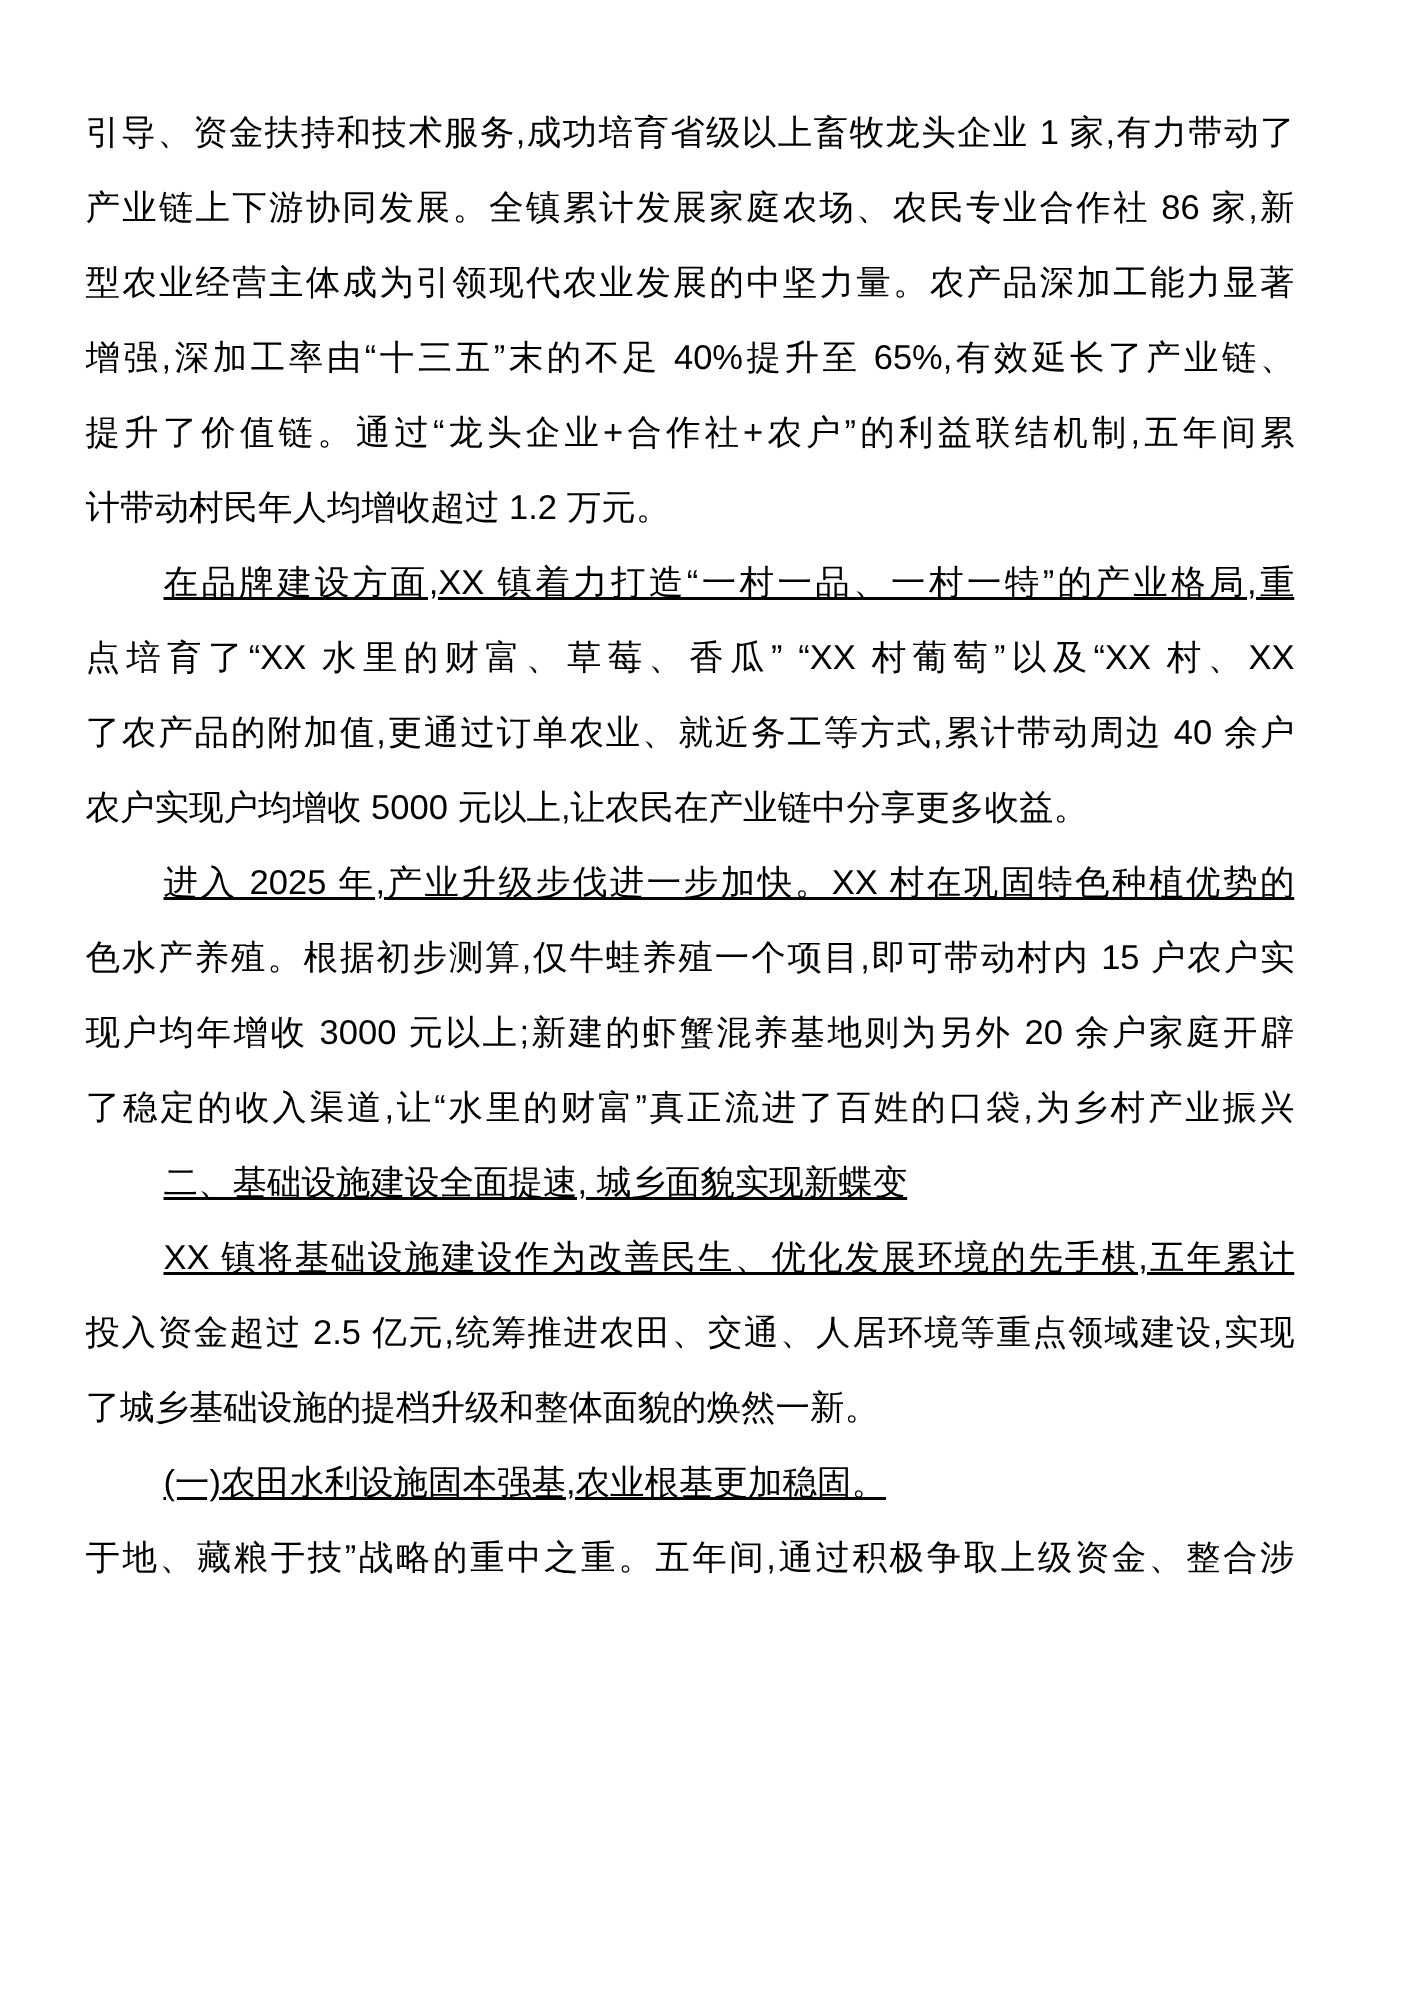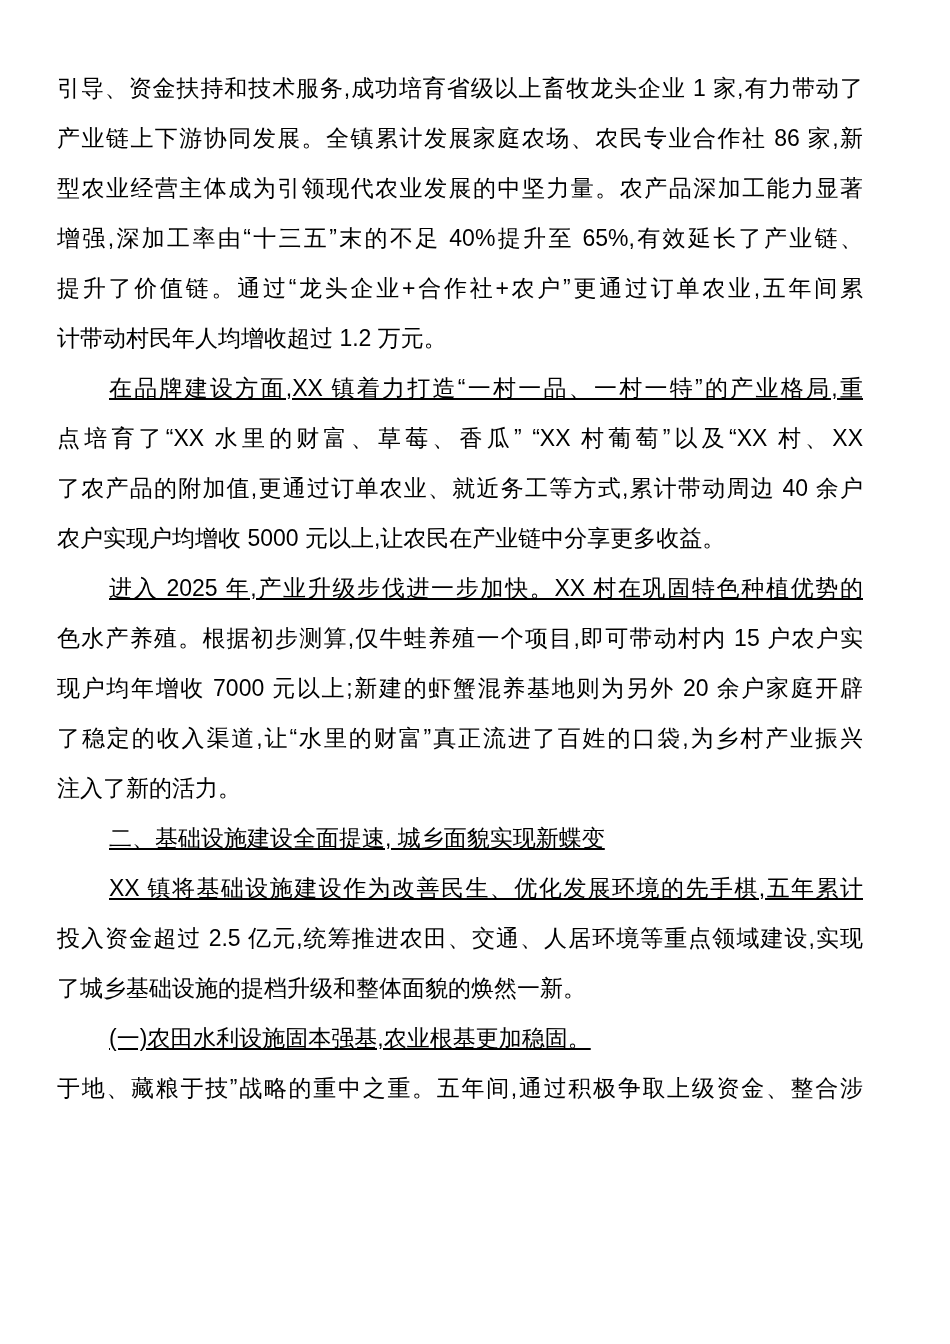--- a/index.html
+++ b/index.html
@@ -43,31 +43,30 @@
 </style>
 </head>
 <body>
 
 <div class="page">
   <div class="text-block" id="doc-lines">
       <div class="line fill">引导、资金扶持和技术服务,成功培育省级以上畜牧龙头企业 1 家,有力带动了</div>
       <div class="line fill">产业链上下游协同发展。全镇累计发展家庭农场、农民专业合作社 86 家,新</div>
       <div class="line fill">型农业经营主体成为引领现代农业发展的中坚力量。农产品深加工能力显著</div>
       <div class="line fill">增强,深加工率由“十三五”末的不足 40%提升至 65%,有效延长了产业链、</div>
-      <div class="line fill">提升了价值链。通过“龙头企业+合作社+农户”更通过订单农业,五年间累</div>
+      <div class="line fill">提升了价值链。通过“龙头企业+合作社+农户”的利益联结机制,五年间累</div>
       <div class="line">计带动村民年人均增收超过 1.2 万元。</div>
       <div class="line indent fill">在品牌建设方面,XX 镇着力打造“一村一品、一村一特”的产业格局,重</div>
       <div class="line fill">点培育了“XX 水里的财富、草莓、香瓜” “XX 村葡萄”以及“XX 村、XX</div>
       <div class="line fill">了农产品的附加值,更通过订单农业、就近务工等方式,累计带动周边 40 余户</div>
       <div class="line">农户实现户均增收 5000 元以上,让农民在产业链中分享更多收益。</div>
       <div class="line indent fill">进入 2025 年,产业升级步伐进一步加快。XX 村在巩固特色种植优势的</div>
       <div class="line fill">色水产养殖。根据初步测算,仅牛蛙养殖一个项目,即可带动村内 15 户农户实</div>
-      <div class="line fill">现户均年增收 7000 元以上;新建的虾蟹混养基地则为另外 20 余户家庭开辟</div>
+      <div class="line fill">现户均年增收 3000 元以上;新建的虾蟹混养基地则为另外 20 余户家庭开辟</div>
       <div class="line fill">了稳定的收入渠道,让“水里的财富”真正流进了百姓的口袋,为乡村产业振兴</div>
-      <div class="line">注入了新的活力。</div>
       <div class="line indent">二、基础设施建设全面提速, 城乡面貌实现新蝶变</div>
       <div class="line indent fill">XX 镇将基础设施建设作为改善民生、优化发展环境的先手棋,五年累计</div>
       <div class="line fill">投入资金超过 2.5 亿元,统筹推进农田、交通、人居环境等重点领域建设,实现</div>
       <div class="line">了城乡基础设施的提档升级和整体面貌的焕然一新。</div>
       <div class="line indent">(一)农田水利设施固本强基,农业根基更加稳固。</div>
       <div class="line fill">于地、藏粮于技”战略的重中之重。五年间,通过积极争取上级资金、整合涉</div>
     </div>
 </div>
 
 </body></html>

